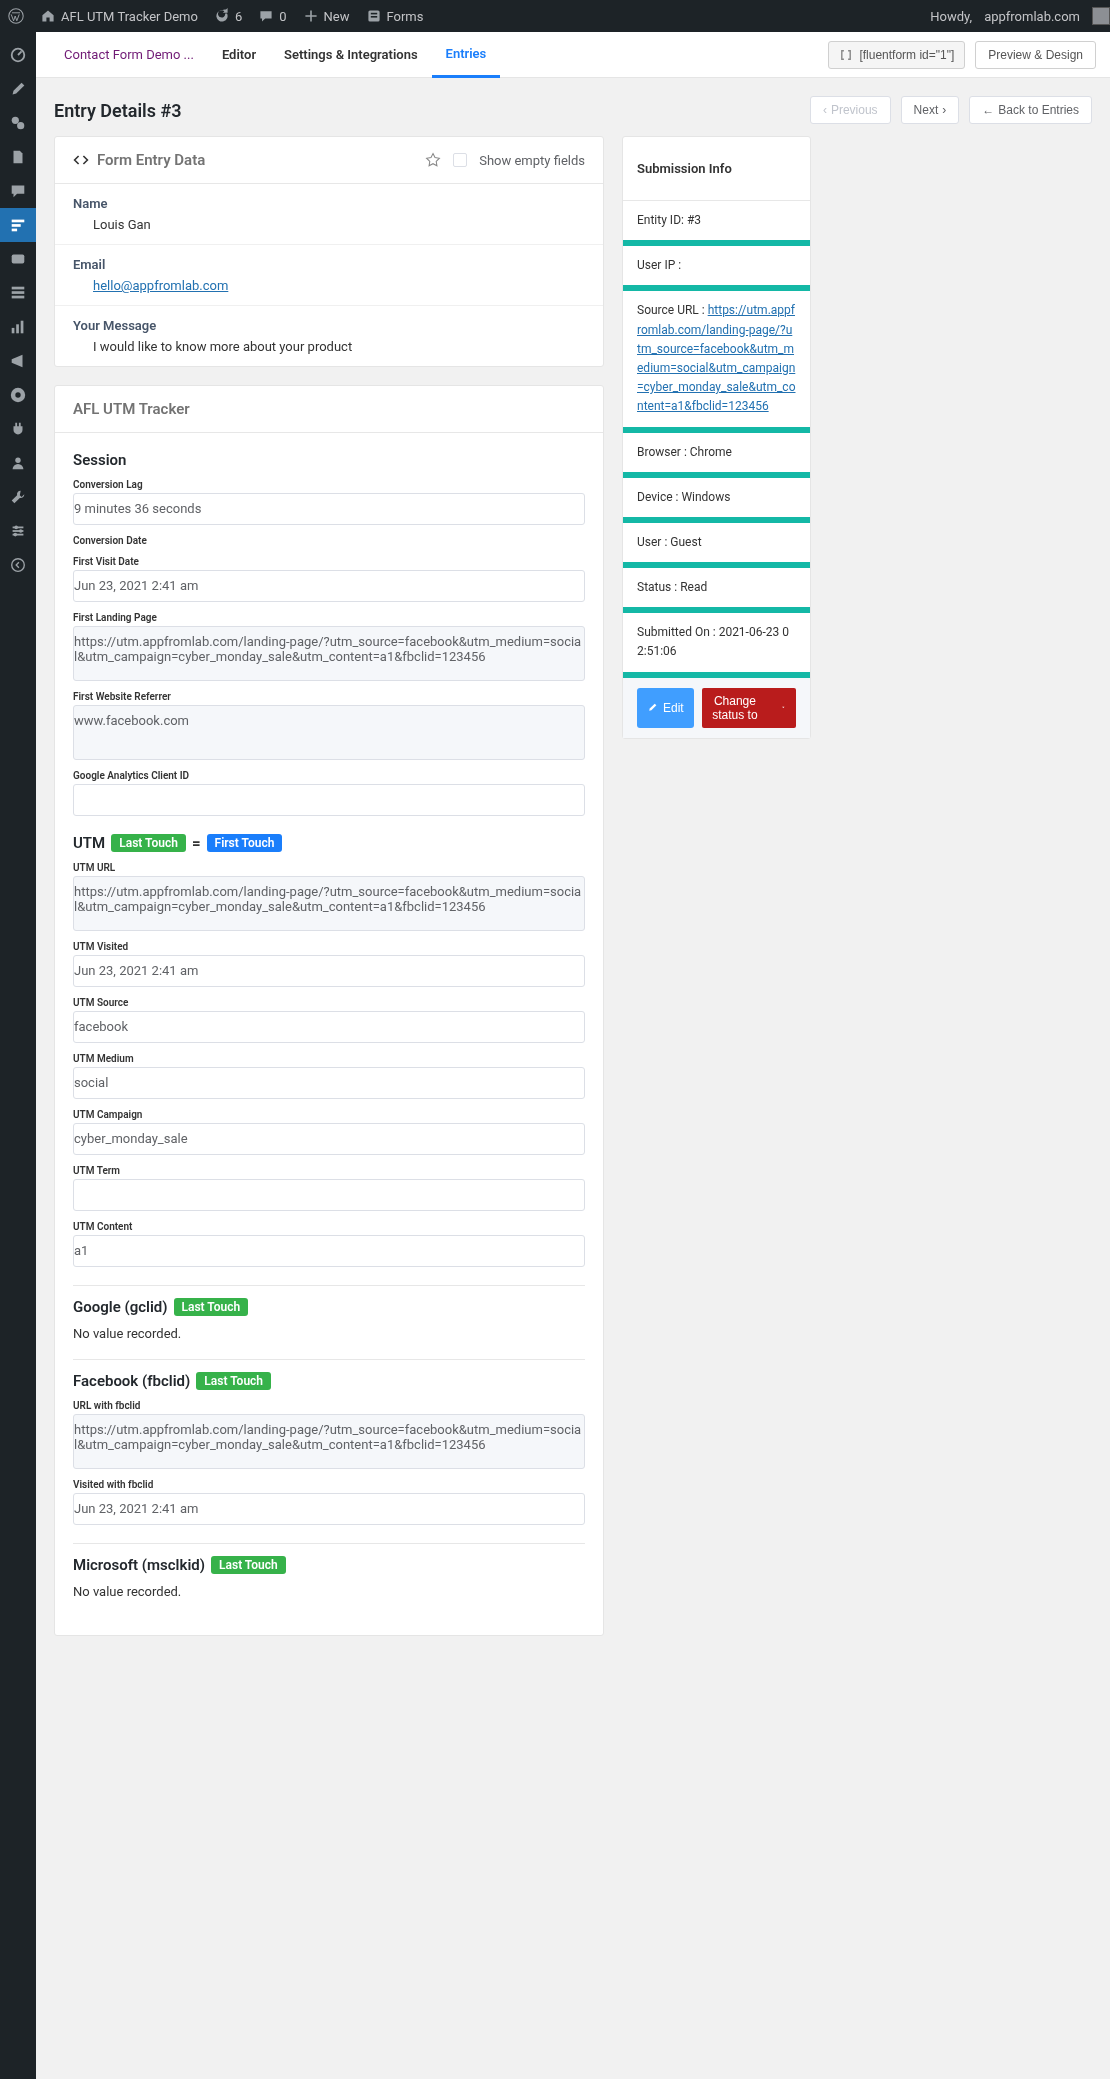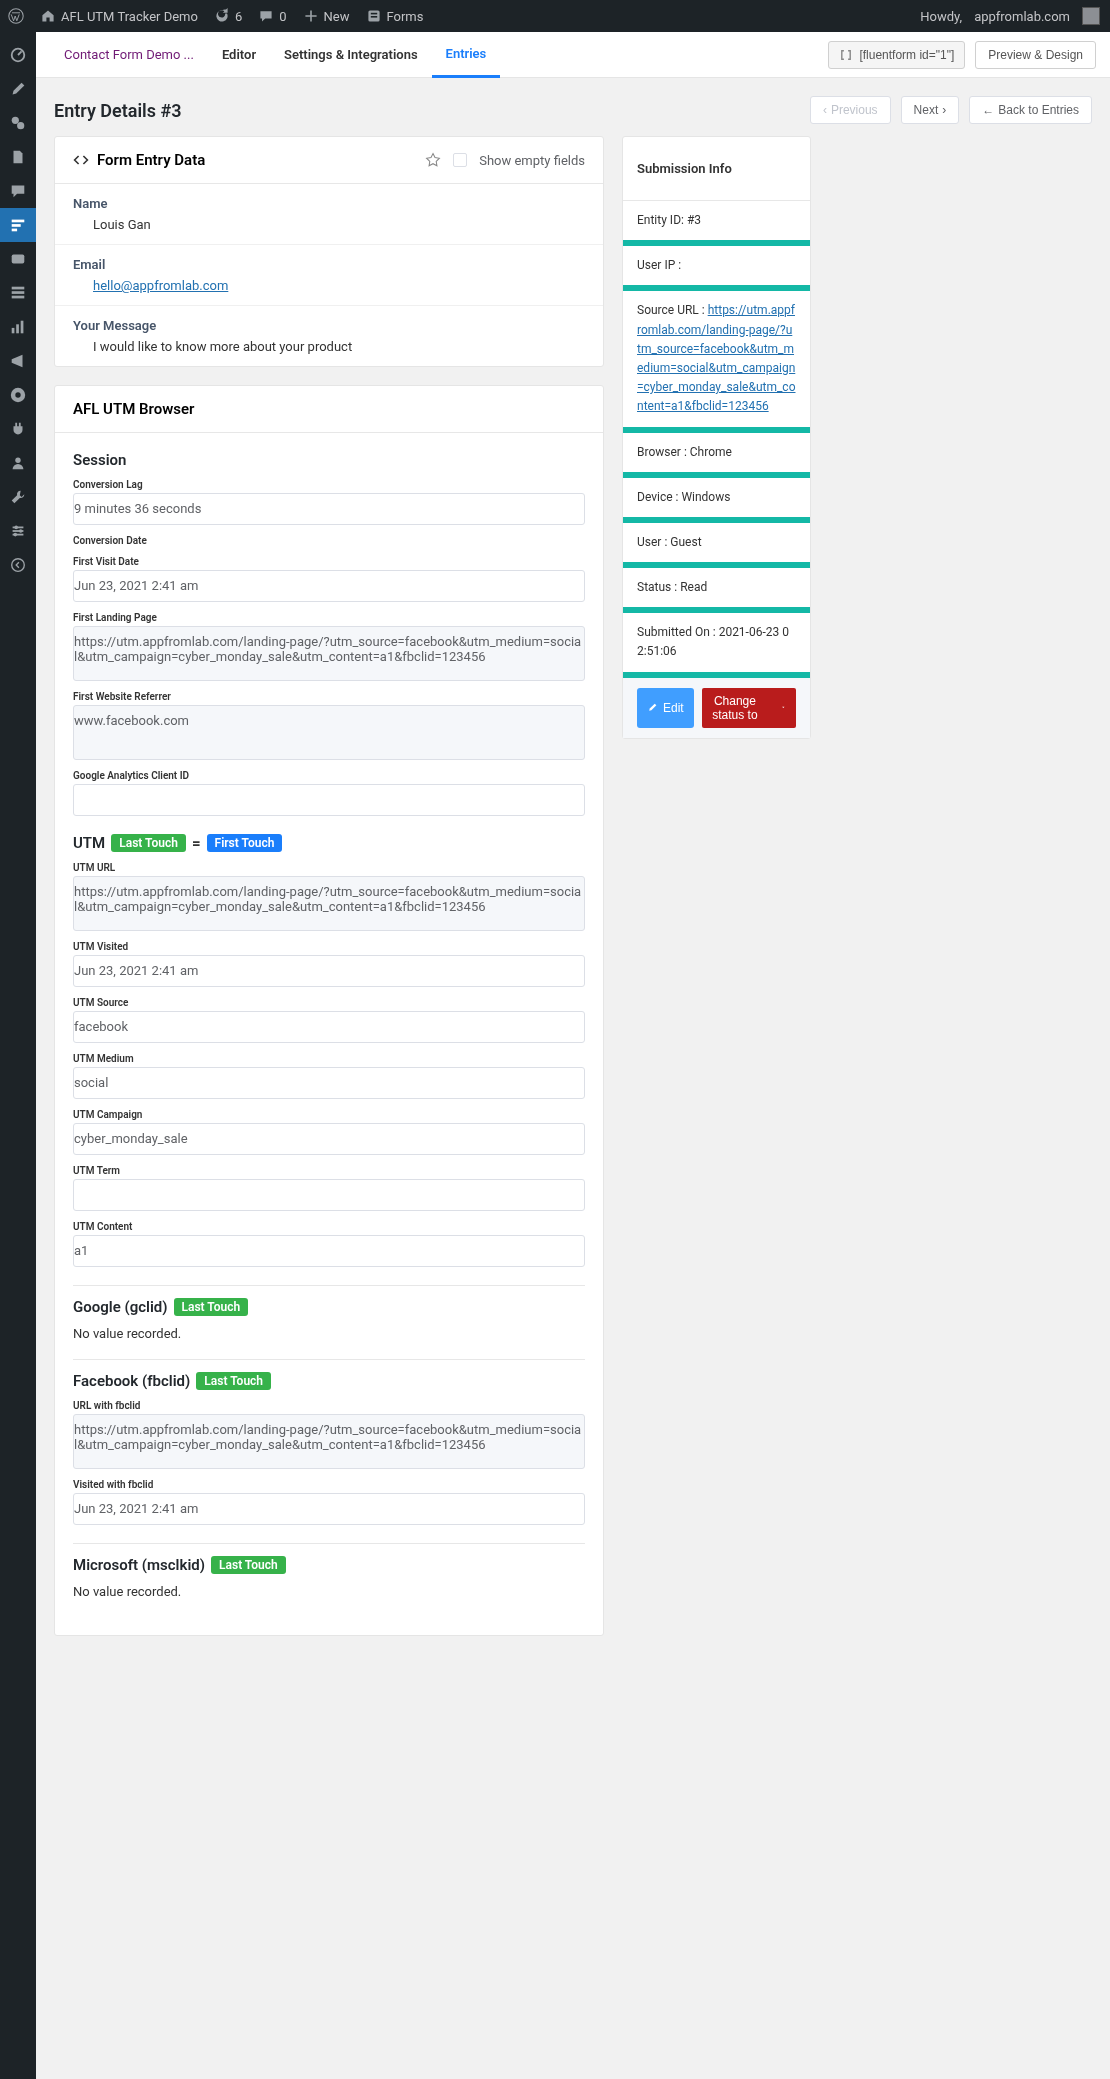--- a/index.html
+++ b/index.html
@@ -1,19 +1,19 @@
 <!DOCTYPE html>
 <html><head>
 <meta charset="utf-8">
 <style>
 *{box-sizing:border-box;margin:0;padding:0}
 body{font-family:-apple-system,BlinkMacSystemFont,"Segoe UI",Roboto,sans-serif;font-size:13px;background:#f1f1f1;color:#32373c}
 .adminbar{height:32px;background:#1d2327;color:#c3c4c7;display:flex;align-items:center;padding:0;font-size:13px}
 .adminbar-left{display:flex;align-items:center;flex:1}
-.adminbar-right{display:flex;align-items:center;padding-right:10px;gap:12px}
+.adminbar-right{display:flex;align-items:center;padding-right:0;gap:12px}
 .adminbar-item{display:flex;align-items:center;padding:0 8px;height:32px;gap:5px;color:#c3c4c7;cursor:pointer}
 .adminbar-item svg{width:16px;height:16px;fill:#9ca2a7}
 .avatar-placeholder{width:18px;height:18px;background:#8c8f94;border:1px solid #555}
 .sidebar{position:fixed;left:0;top:32px;bottom:0;width:36px;background:#1d2327;padding-top:6px}
 .side-item{height:34px;display:flex;align-items:center;justify-content:center;cursor:pointer}
 .side-item svg{width:18px;height:18px;fill:#9ca2a7}
 .side-item.active{background:#2271b1}
 .side-item.active svg{fill:#fff}
 .page{margin-left:36px;padding:0}
 .tabbar{background:#fff;height:46px;border-bottom:1px solid #e5e5e5;display:flex;align-items:center;padding:0 14px;gap:0}
@@ -27,21 +27,21 @@
 .topline{display:flex;align-items:center;margin-bottom:12px}
 .title{font-size:18px;font-weight:600;color:#23282d}
 .top-actions{margin-left:auto;display:flex;gap:10px}
 .nav-btn{border:1px solid #dcdfe6;background:#fff;color:#606266;padding:6px 12px;font-size:12px;border-radius:3px;cursor:pointer;display:flex;align-items:center;gap:4px}
 .nav-btn.disabled{color:#c0c4cc;cursor:not-allowed}
 .layout{display:flex;gap:18px;align-items:flex-start}
 .col-main{flex:0 0 550px}
 .col-side{flex:0 0 178px}
 .card{background:#fff;border:1px solid #e5e5e5;border-radius:3px;margin-bottom:18px}
 .card-header{padding:14px 18px;border-bottom:1px solid #e7e7e7;display:flex;align-items:center}
-.card-header-title{font-size:15px;font-weight:600;color:#000000;display:flex;align-items:center;gap:8px}
+.card-header-title{font-size:15px;font-weight:600;color:#737373;display:flex;align-items:center;gap:8px}
 .form-entry-body{padding:0}
 .entry-row{padding:12px 18px;border-bottom:1px solid #f0f0f0}
 .entry-row:last-child{border-bottom:none}
 .entry-label{font-size:13px;font-weight:600;color:#475569;margin-bottom:6px}
 .entry-value{font-size:13px;color:#333;padding-left:20px}
 .entry-value a{color:#2271b1;text-decoration:underline}
 .card-body{padding:18px}
 .section-title{font-size:15px;font-weight:600;color:#23282d;margin-top:10px;margin-bottom:10px}
 .section-title.first-sec{margin-top:0}
 .field-label{font-size:10px;font-weight:600;color:#333;margin-top:10px;margin-bottom:3px}
@@ -271,21 +271,21 @@
             </div>
             <div class="entry-row">
               <div class="entry-label">Your Message</div>
               <div class="entry-value">I would like to know more about your product</div>
             </div>
           </div>
         </div>
 
         <div class="card">
           <div class="card-header">
-            <div class="card-header-title">AFL UTM Browser</div>
+            <div class="card-header-title">AFL UTM Tracker</div>
           </div>
           <div class="card-body">
             <div class="sec-group">
               <div class="section-title first-sec">Session</div>
               <div class="field-label">Conversion Lag</div>
               <div class="field-box">9 minutes 36 seconds</div>
               <div class="field-label">Conversion Date</div>
               <div class="field-label">First Visit Date</div>
               <div class="field-box">Jun 23, 2021 2:41 am</div>
               <div class="field-label">First Landing Page</div>

